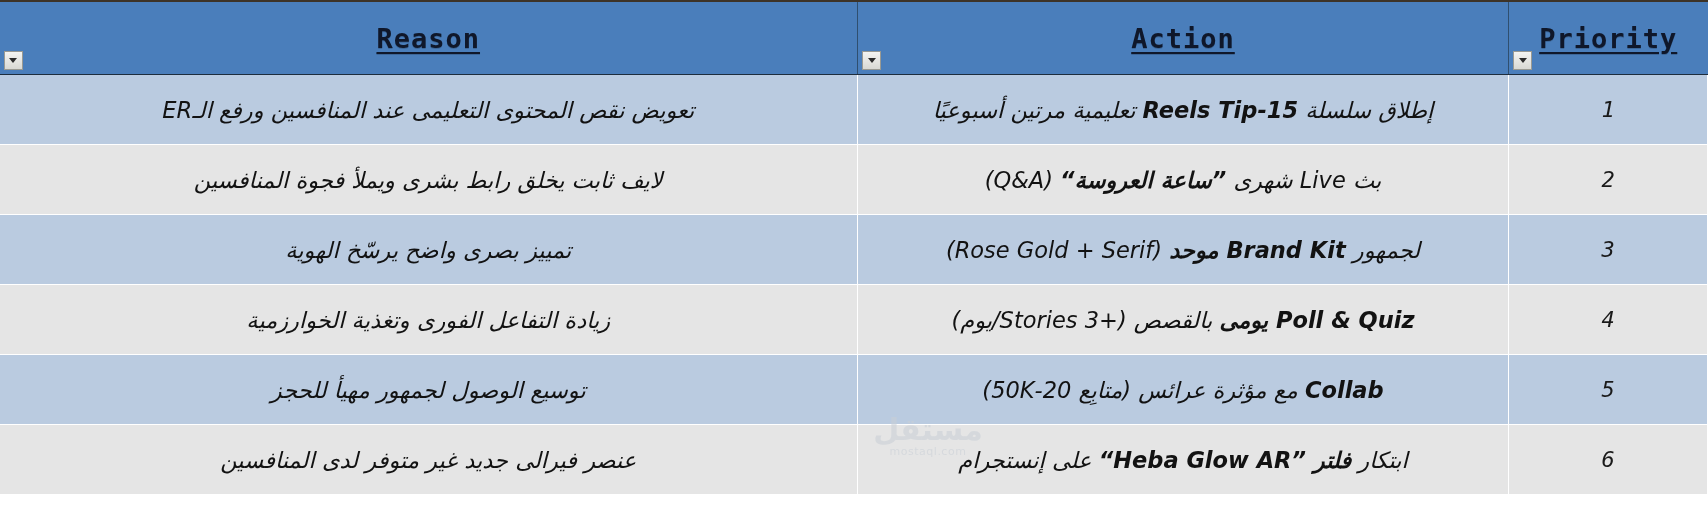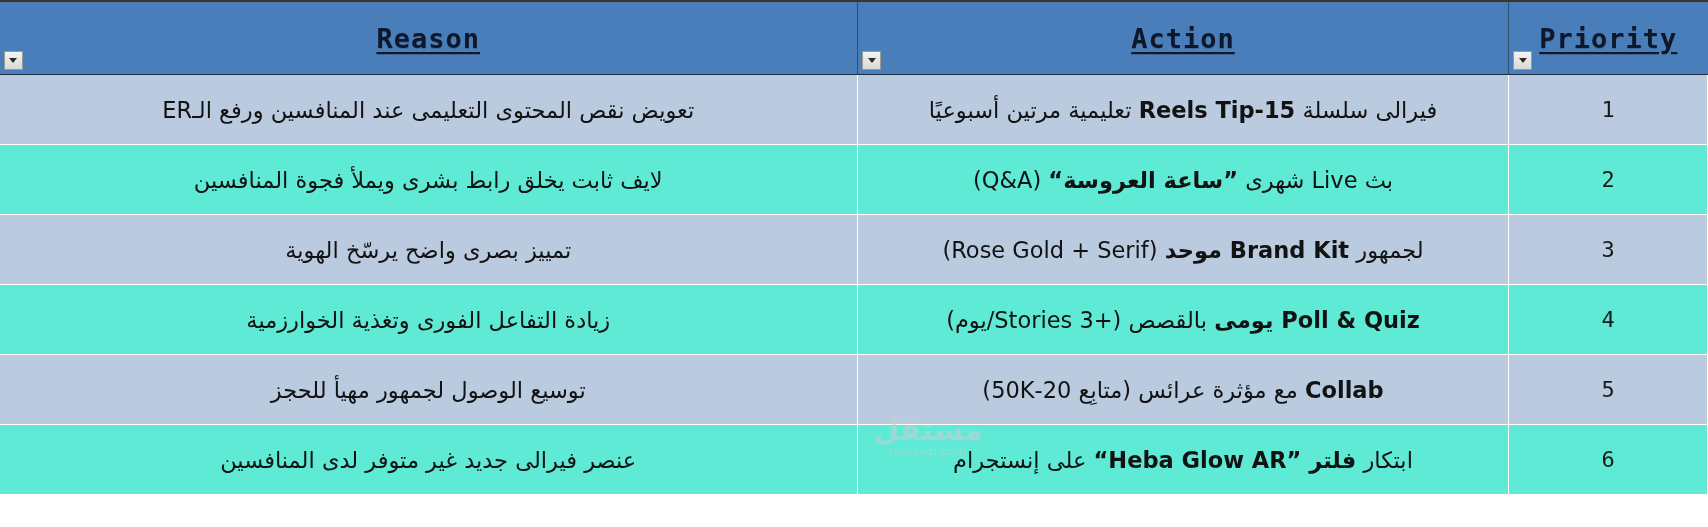--- a/index.html
+++ b/index.html
@@ -79,23 +79,24 @@
   tbody td {
     height: 70px;
     padding: 0 14px;
     border-right: 1px solid #ffffff;
     border-bottom: 1px solid #ffffff;
     vertical-align: middle;
     color: #121212;
     box-sizing: border-box;
     overflow: hidden;
     white-space: nowrap;
+    font-style: italic;
   }
   tbody tr.odd  td { background: #bacbe0; }
-  tbody tr.even td { background: #5eead4; }
+  tbody tr.even td { background: #e5e5e5; }
 
   td.priority {
     text-align: center;
     font-family: "DejaVu Sans Mono", monospace;
     font-size: 22px;
     color: #1a1a1a;
   }
   td.action, td.reason {
     text-align: center;
     font-size: 22.5px;
@@ -160,21 +161,21 @@
           <span class="hdr-label">Reason</span>
           <span class="filter-btn">
             <span class="tri"></span>
           </span>
         </th>
       </tr>
     </thead>
     <tbody>
       <tr class="odd">
         <td class="priority">1</td>
-        <td class="action"><span>فيرالى سلسلة </span><b>Reels Tip-15</b><span> تعليمية مرتين أسبوعيًا</span></td>
+        <td class="action"><span>إطلاق سلسلة </span><b>Reels Tip-15</b><span> تعليمية مرتين أسبوعيًا</span></td>
         <td class="reason">تعويض نقص المحتوى التعليمى عند المنافسين ورفع الـER</td>
       </tr>
       <tr class="even">
         <td class="priority">2</td>
         <td class="action"><span>بث Live شهرى </span><b>”ساعة العروسة“</b><span> (Q&amp;A)</span></td>
         <td class="reason">لايف ثابت يخلق رابط بشرى ويملأ فجوة المنافسين</td>
       </tr>
       <tr class="odd">
         <td class="priority">3</td>
         <td class="action"><span>لجمهور </span><b>Brand Kit موحد</b><span> (Rose Gold + Serif)</span></td>

